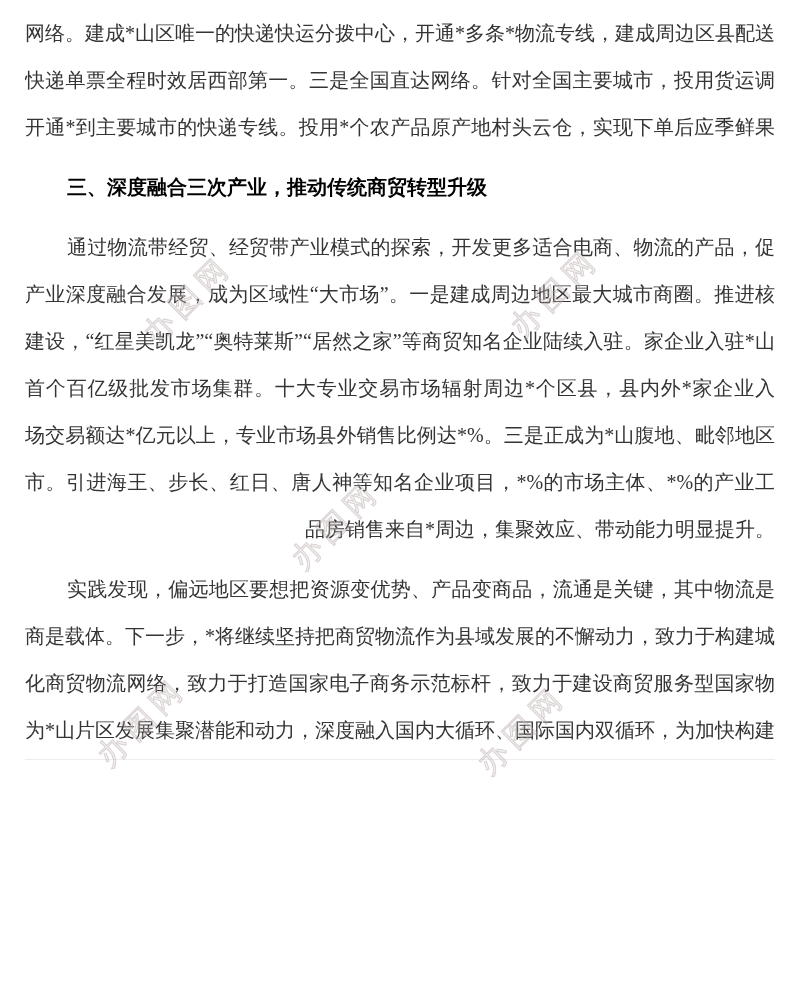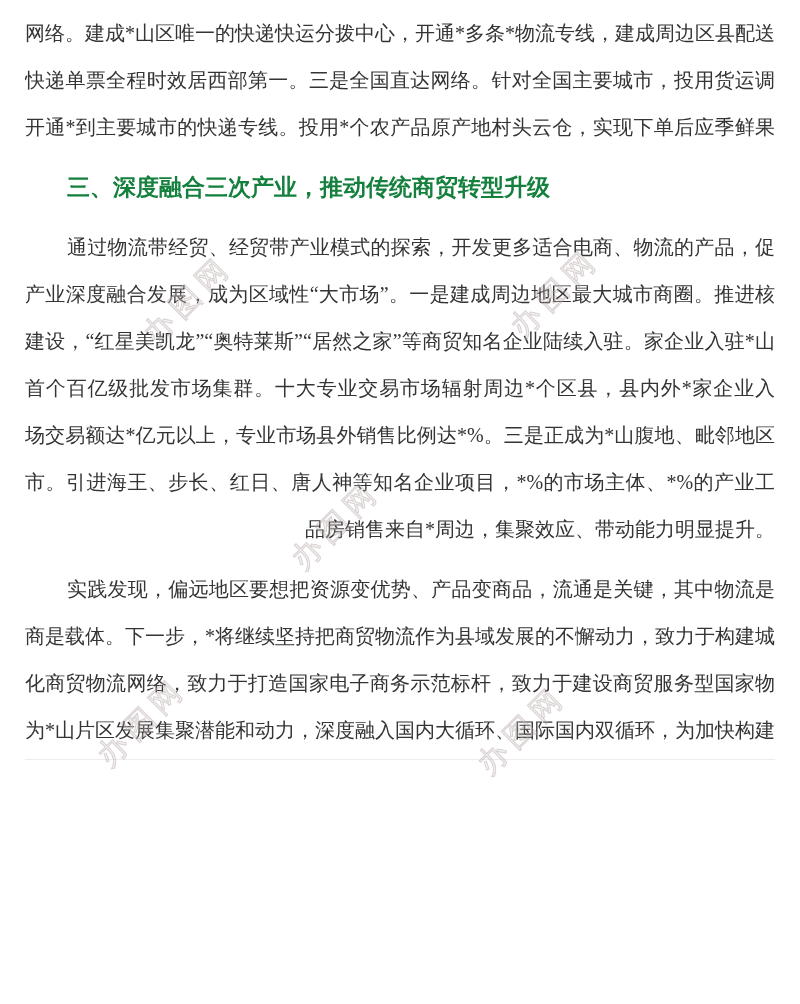--- a/index.html
+++ b/index.html
@@ -36,26 +36,26 @@
     text-align-last: justify;
   }
   .line.nofill {
     text-align: right;
     white-space: nowrap;
   }
   .line.indent {
     text-indent: 42px;
   }
   .heading {
-    font-size: 23px;
+    font-size: 20px;
     font-weight: bold;
     line-height: 47px;
     height: 47px;
     padding-left: 42px;
-    color: #15803d;
+    color: #000000;
     margin-top: 13px;
     white-space: nowrap;
     overflow: hidden;
   }
   .para { margin-top: 13px; }
   .para:first-child { margin-top: 0; }
   hr.divider {
     border: 0;
     border-top: 1px solid #ededed;
     height: 0;

